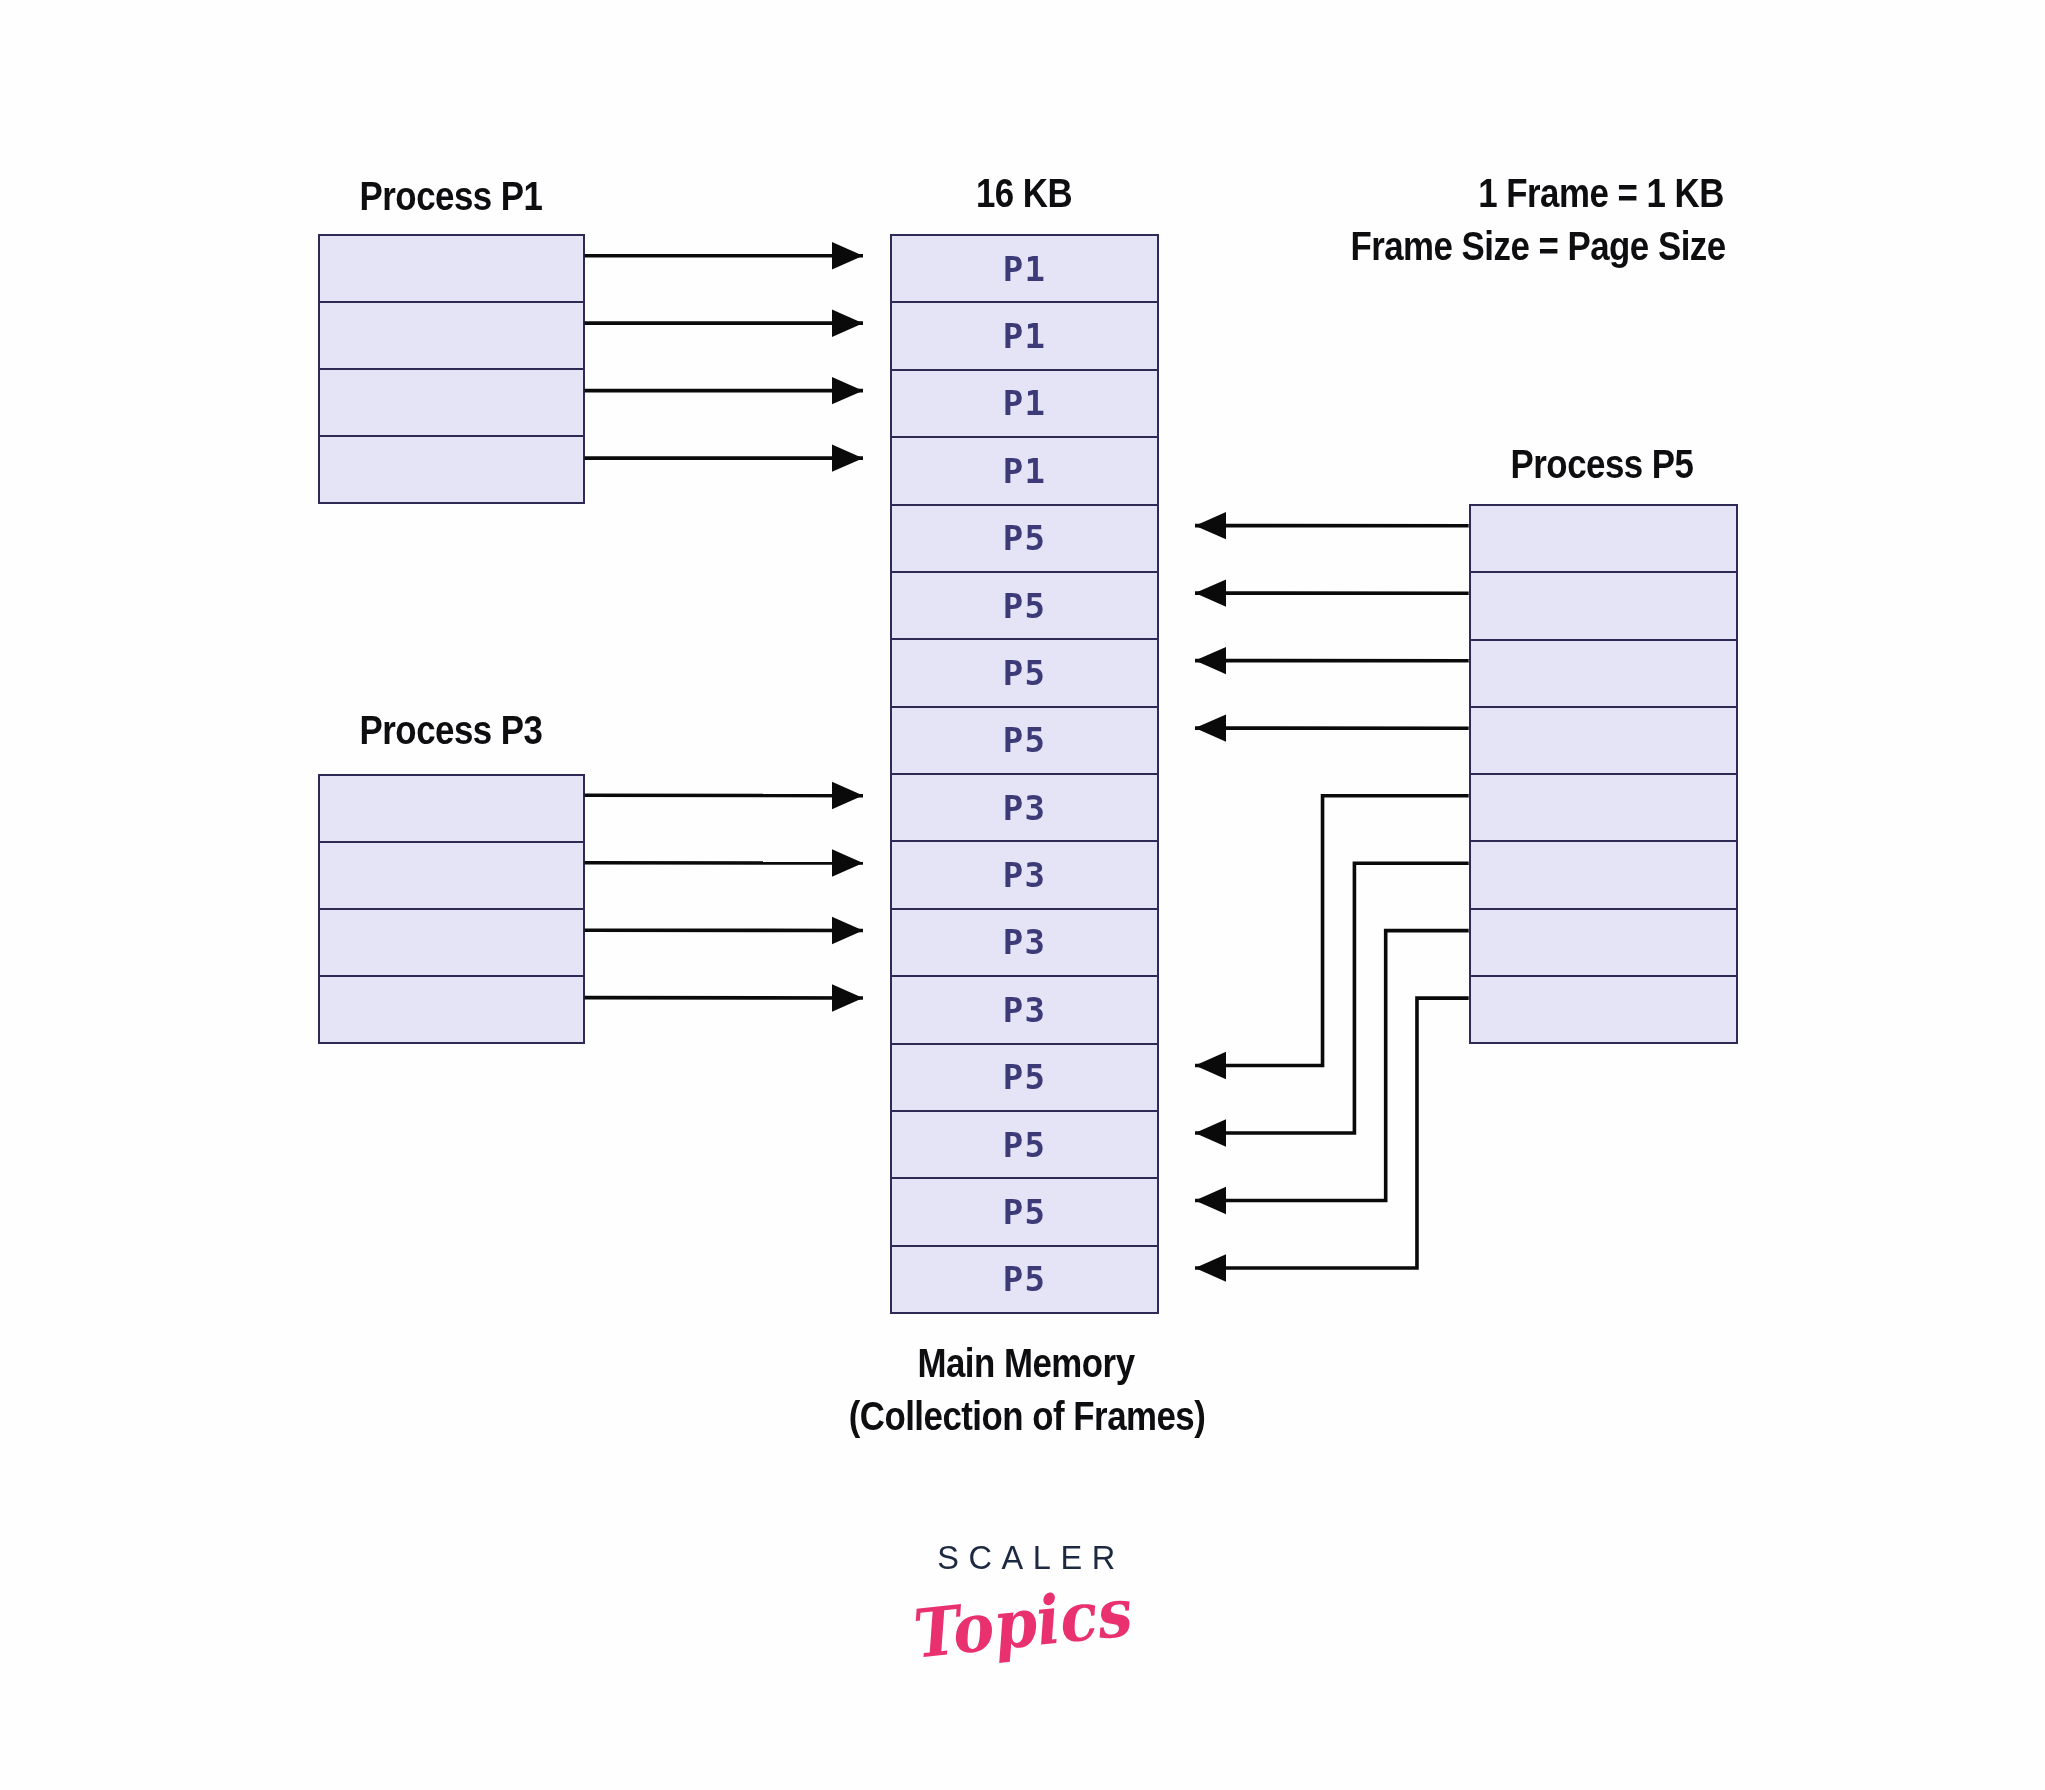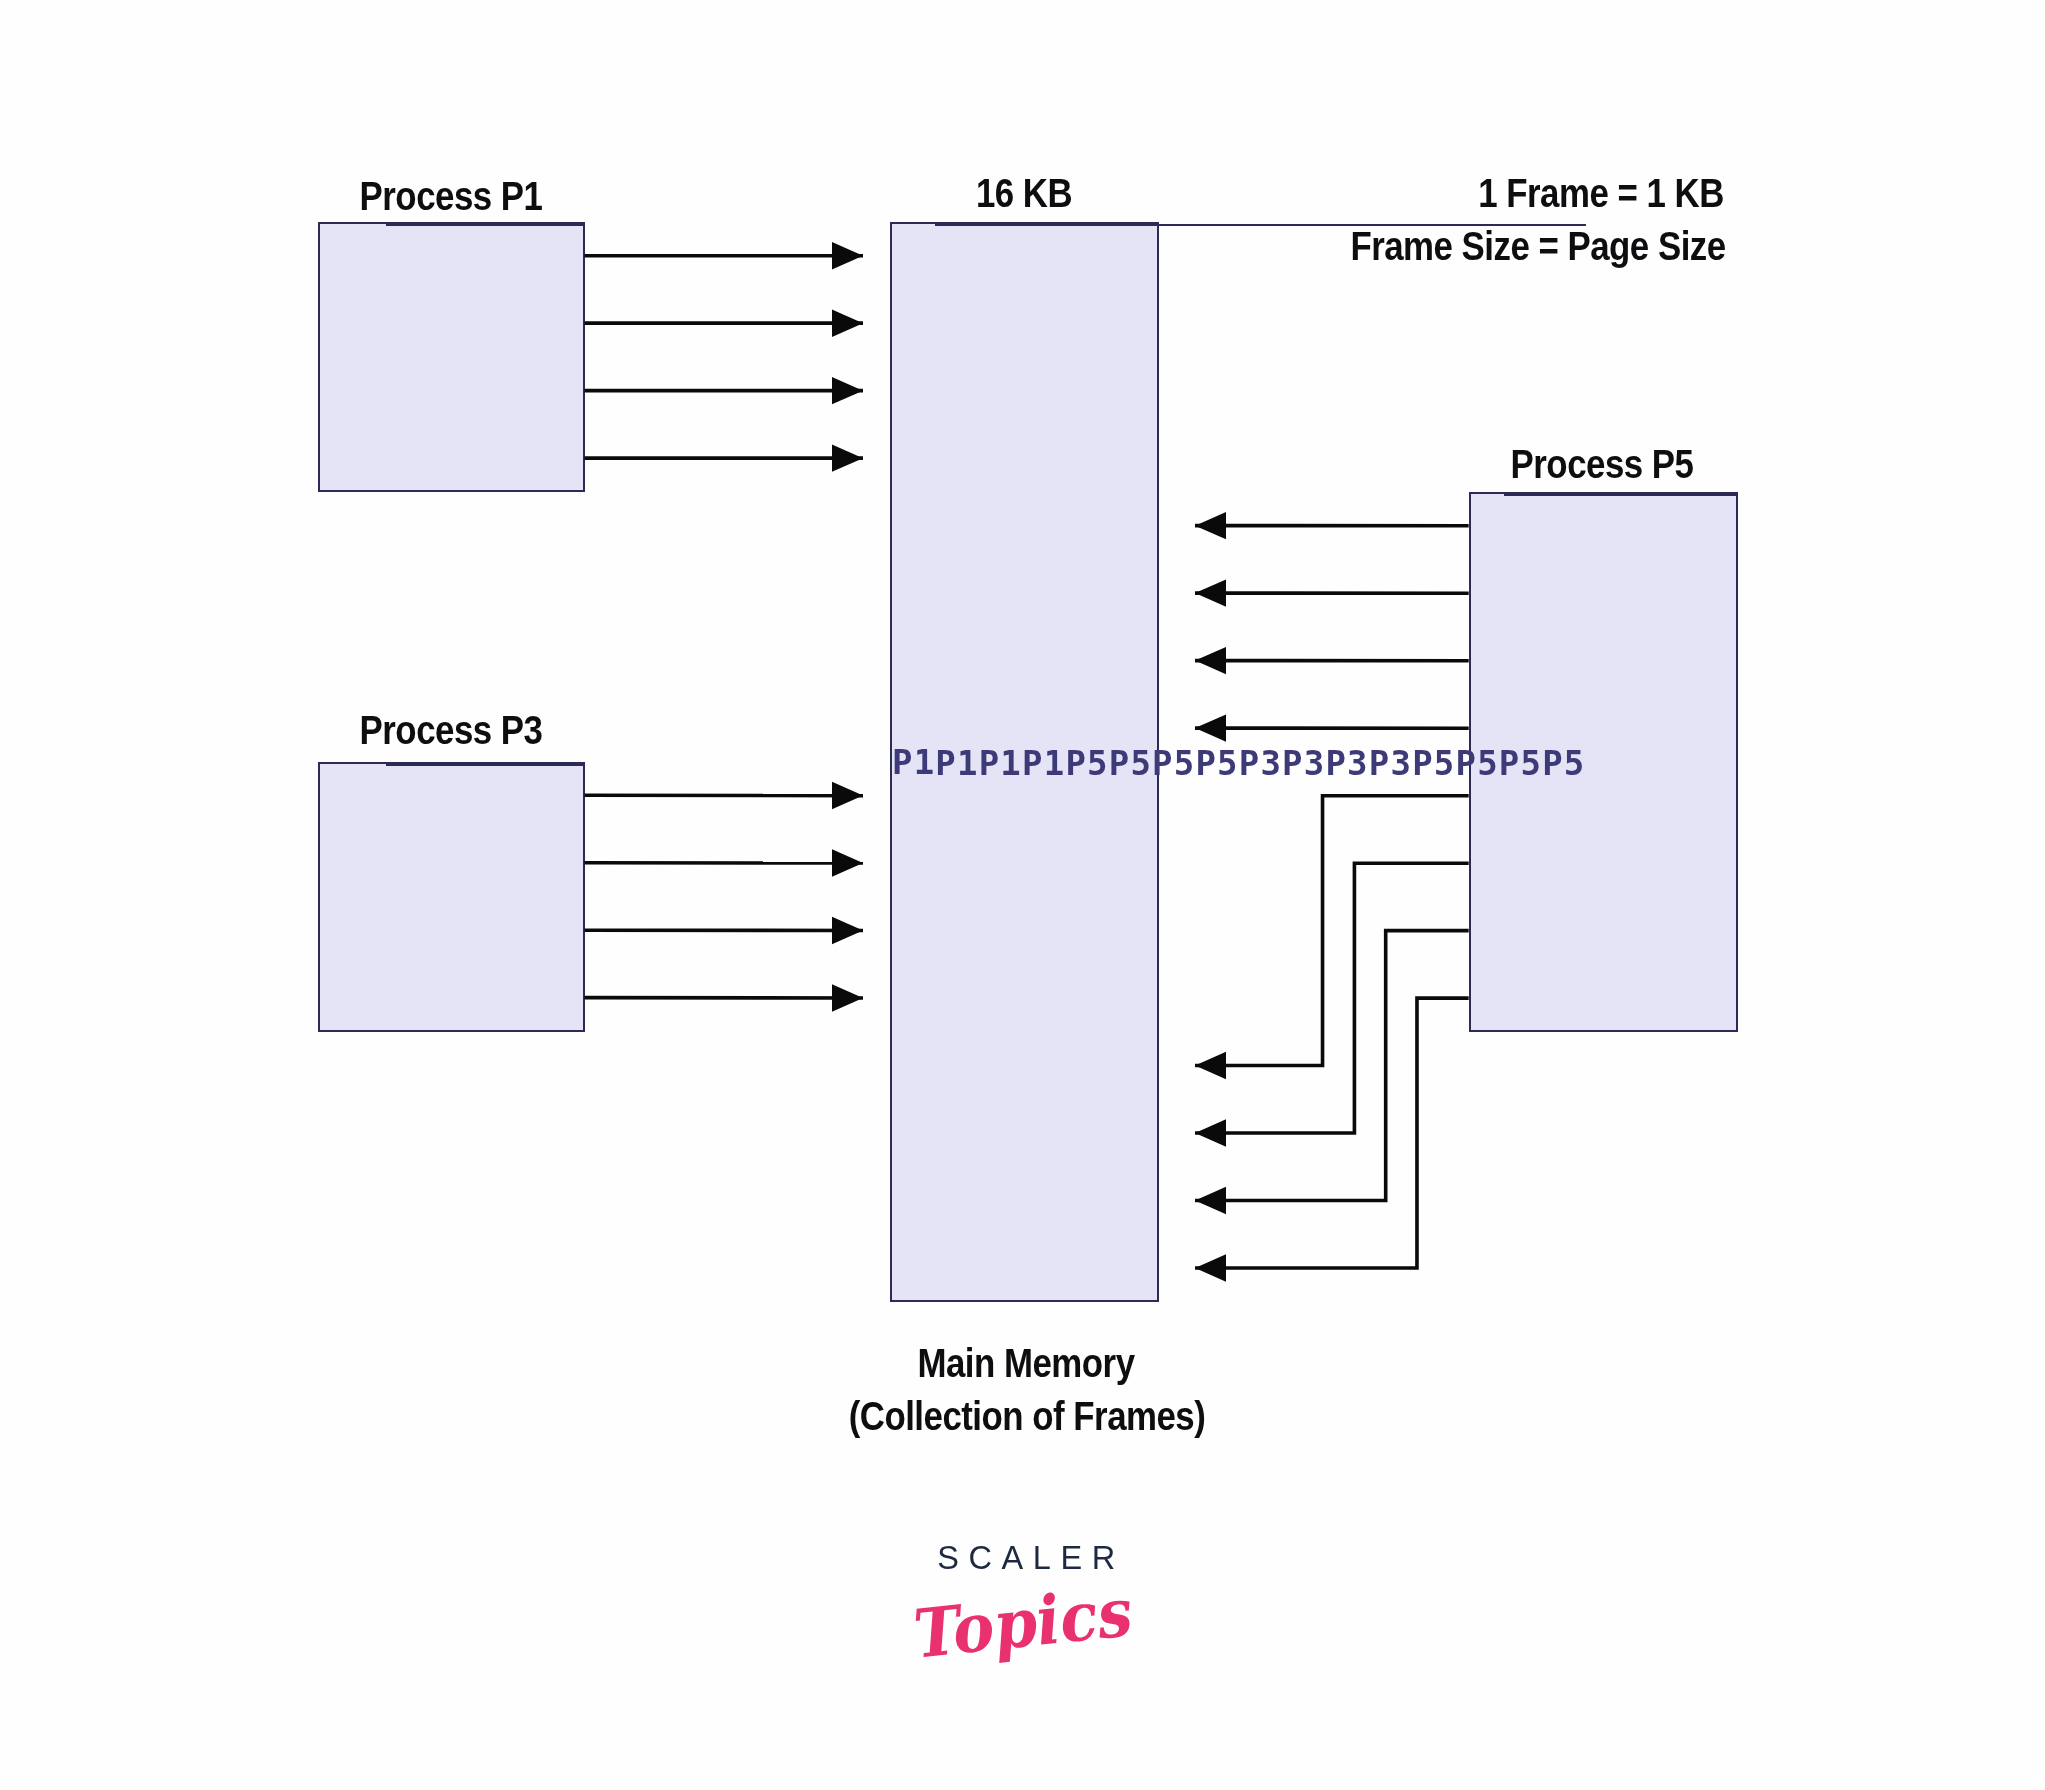--- a/index.html
+++ b/index.html
@@ -2,21 +2,21 @@
 <html style="font-size:9.6px"><head>
 <meta charset="utf-8">
 <style>
   html,body{margin:0;padding:0;background:#fefefe;}
   .canvas{position:relative;width:2046px;height:1752px;background:var(--bg,#fefefe);
           font-family:"Liberation Sans",sans-serif;overflow:hidden;}
   .hlabel{position:absolute;transform:translate(-50%,-50%) scaleX(0.85);
           font-weight:700;font-size:41px;color:var(--heading,#0e0e11);
           white-space:nowrap;letter-spacing:-0.6px;}
   .pbox{position:absolute;box-sizing:border-box;border:2.4px solid var(--bord,#2d2a55);
-        background:var(--fill,#e5e3f6);display:flex;flex-direction:row;}
+        background:var(--fill,#e5e3f6);display:flex;flex-direction:column;margin-top:12px;}
   .pbox .row{flex:1;display:flex;align-items:center;justify-content:center;}
   .pbox .row + .row{border-top:2.4px solid var(--bord,#2d2a55);}
   .frame-label{font-family:"DejaVu Sans Mono",monospace;font-weight:700;font-size:34px;
         color:var(--ftext,#3d3a78);letter-spacing:1.2px;}
   svg.arrows{position:absolute;left:0;top:0;width:2046px;height:1790px;pointer-events:none;}
   .brand{position:absolute;transform:translate(-50%,-50%);font-weight:400;font-size:32.5px;
         letter-spacing:9.6px;color:var(--navy,#1d2940);white-space:nowrap;}
   .wordmark{position:absolute;transform:translate(-50%,-54%) rotate(-6deg) scaleX(0.92);
         font-family:"DejaVu Serif",serif;font-style:italic;font-weight:700;font-size:67px;
         color:var(--pink,#e9316f);white-space:nowrap;}

